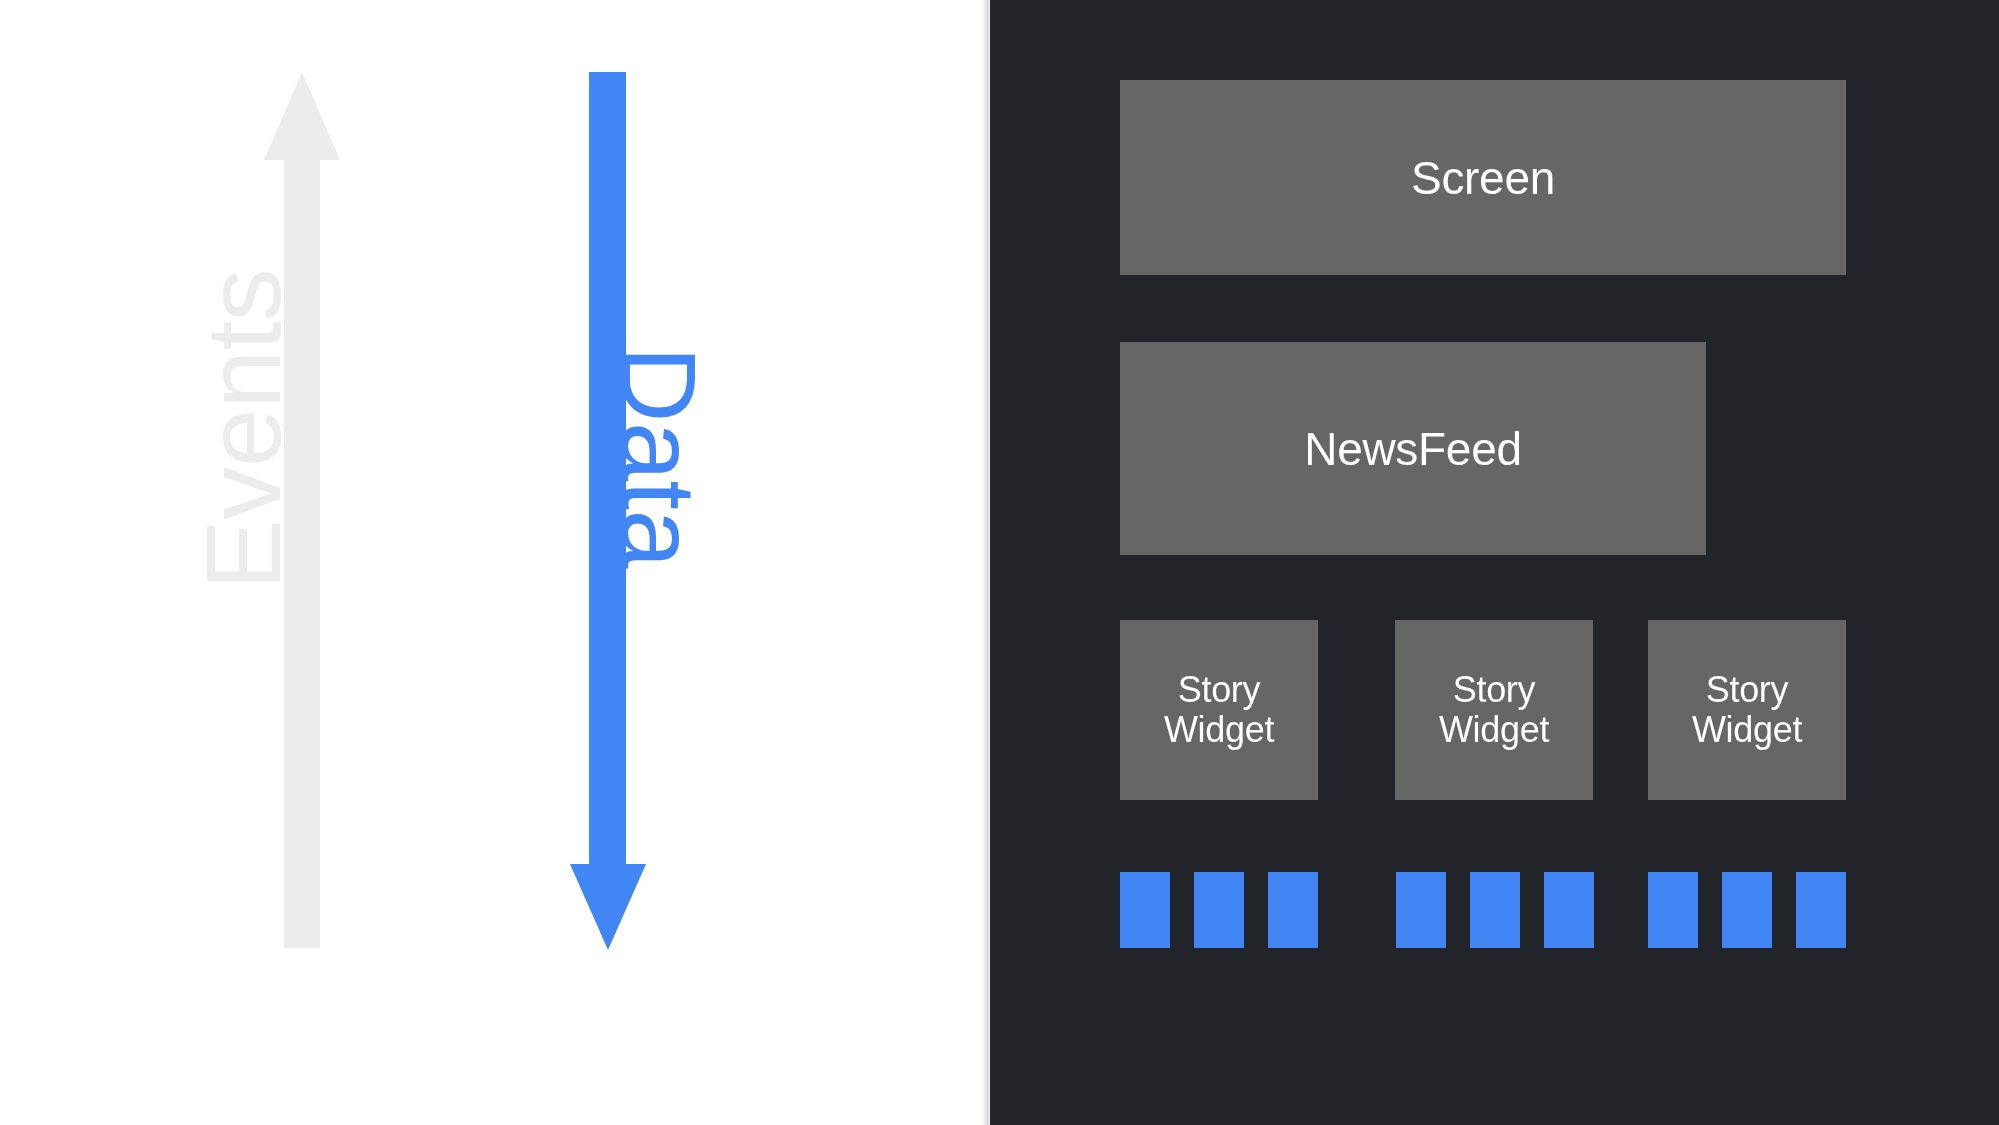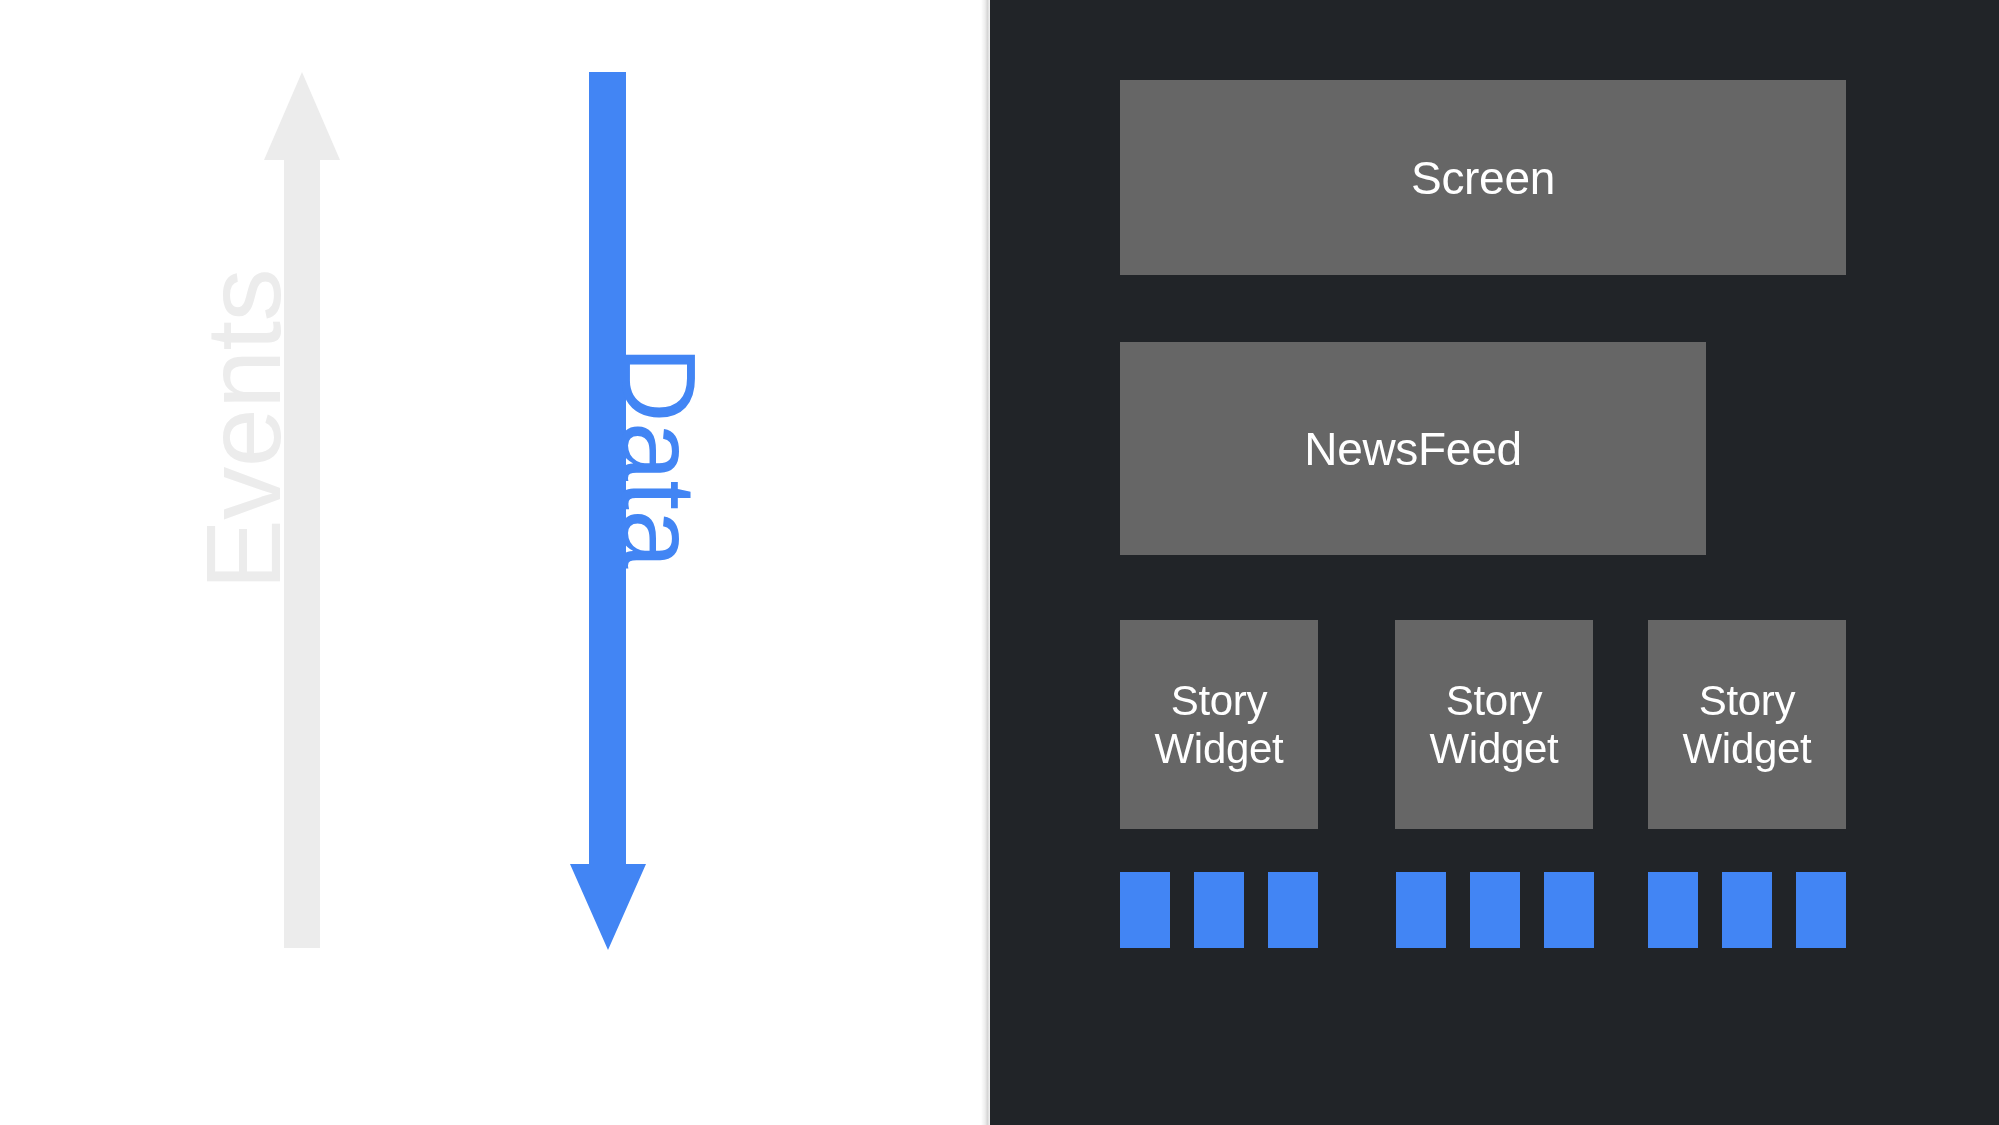--- a/index.html
+++ b/index.html
@@ -112,22 +112,22 @@
     left: 1120px;
     top: 342px;
     width: 586px;
     height: 213px;
     font-size: 46px;
   }
 
   .story-box {
     top: 620px;
     width: 198px;
-    height: 209px;
-    font-size: 42px;
+    height: 180px;
+    font-size: 36px;
     line-height: 1.12;
   }
   #story-box-1 { left: 1120px; }
   #story-box-2 { left: 1395px; }
   #story-box-3 { left: 1648px; }
 
   .story-label { display: block; }
 
   
   .leaf {

